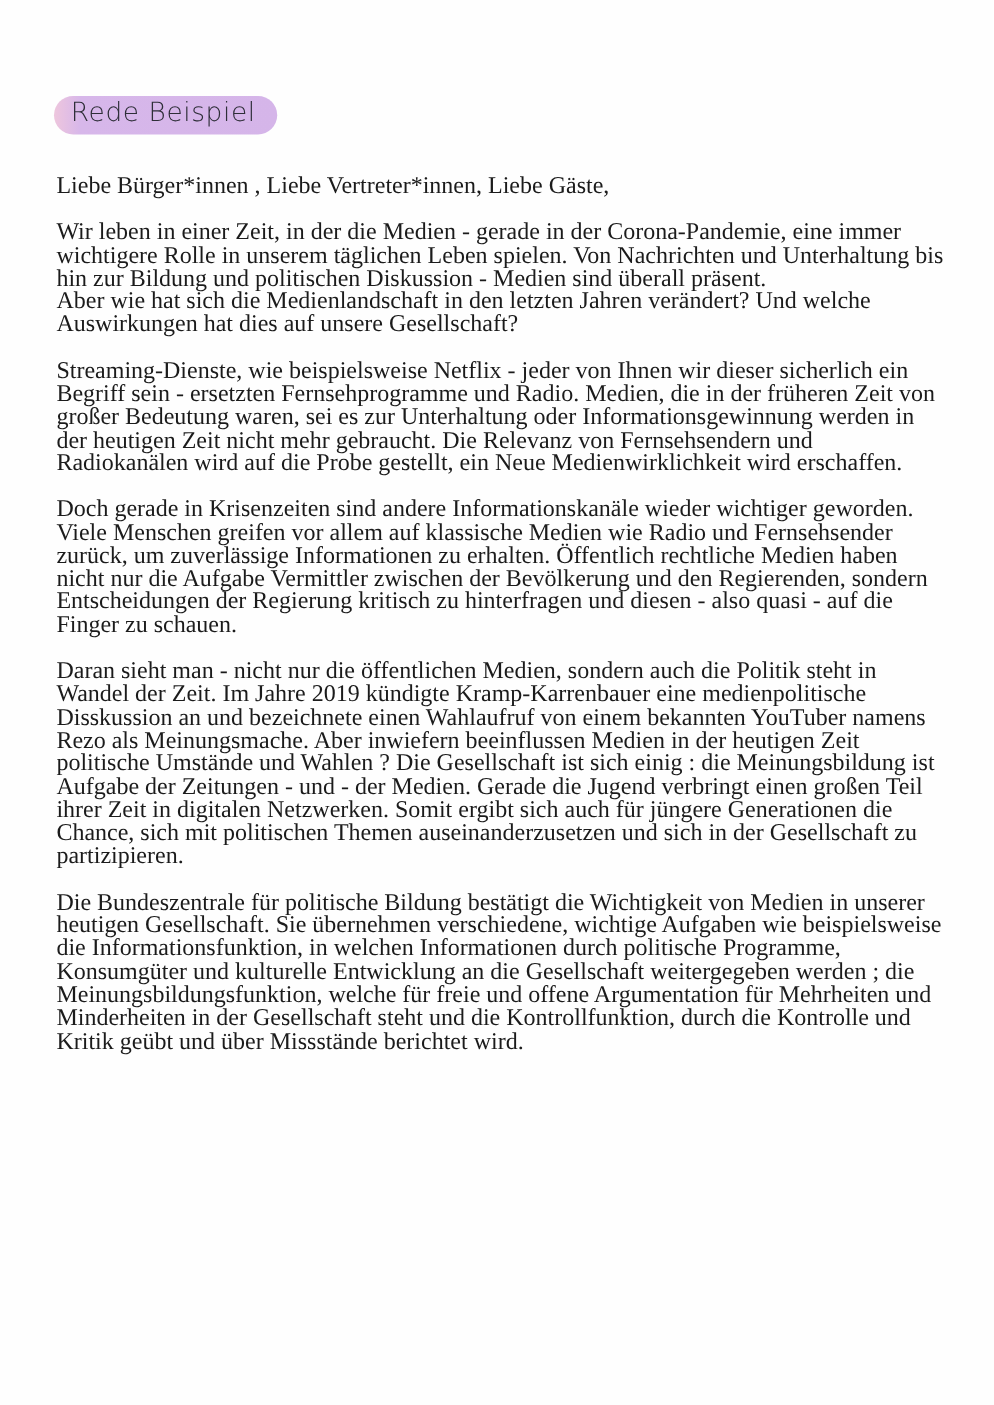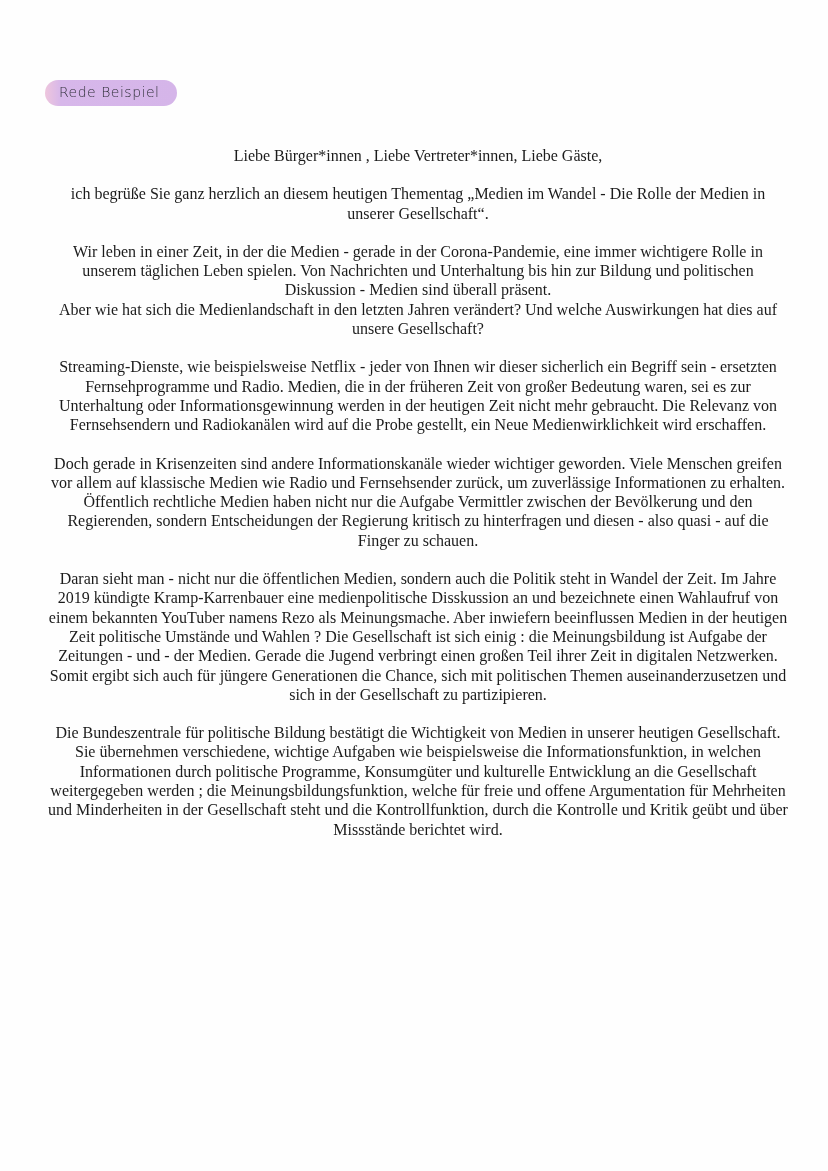--- a/index.html
+++ b/index.html
@@ -22,56 +22,55 @@
   }
   .title-pill {
     display: inline-block;
     background: linear-gradient(90deg, #eec6dd 0%, #d7b7ea 12%, #d5b5e9 100%);
     border-radius: 16px;
     padding: 3px 18px 5px 14px;
   }
   .title-text {
     font-family: "DejaVu Sans", "Liberation Sans", sans-serif;
     font-weight: 300;
-    font-size: 14px;
+    font-size: 22px;
     letter-spacing: 0.5px;
     color: #2e2e38;
     line-height: 1.1;
   }
   .body-text {
     position: absolute;
     left: 47px;
     top: 146px;
     width: 742px;
     color: #1b1b1b;
   }
   .para {
-    font-size: 16px;
+    font-size: 20px;
     line-height: 19.3px;
     margin: 0 0 19px 0;
     white-space: pre-line;
-    text-align: center;
+    text-align: left;
   }
   .para.extra-gap {
   }
 </style>
 </head>
 <body>
 
 <div class="page">
 
   <div class="title-wrap">
     <span class="title-pill">
       <span class="title-text">Rede Beispiel</span>
     </span>
   </div>
 
   <div class="body-text">
     <p class="para">Liebe Bürger*innen , Liebe Vertreter*innen, Liebe Gäste,</p>
-    <p class="para">ich begrüße Sie ganz herzlich an diesem heutigen Thementag „Medien im Wandel - Die Rolle der Medien in unserer Gesellschaft“.</p>
     <p class="para">Wir leben in einer Zeit, in der die Medien - gerade in der Corona-Pandemie, eine immer wichtigere Rolle in unserem täglichen Leben spielen. Von Nachrichten und Unterhaltung bis hin zur Bildung und politischen Diskussion - Medien sind überall präsent.
 Aber wie hat sich die Medienlandschaft in den letzten Jahren verändert? Und welche Auswirkungen hat dies auf unsere Gesellschaft?</p>
     <p class="para">Streaming-Dienste, wie beispielsweise Netflix - jeder von Ihnen wir dieser sicherlich ein Begriff sein - ersetzten Fernsehprogramme und Radio. Medien, die in der früheren Zeit von großer Bedeutung waren, sei es zur Unterhaltung oder Informationsgewinnung werden in der heutigen Zeit nicht mehr gebraucht. Die Relevanz von Fernsehsendern und Radiokanälen wird auf die Probe gestellt, ein Neue Medienwirklichkeit wird erschaffen.</p>
     <p class="para">Doch gerade in Krisenzeiten sind andere Informationskanäle wieder wichtiger geworden. Viele Menschen greifen vor allem auf klassische Medien wie Radio und Fernsehsender zurück, um zuverlässige Informationen zu erhalten. Öffentlich rechtliche Medien haben nicht nur die Aufgabe Vermittler zwischen der Bevölkerung und den Regierenden, sondern Entscheidungen der Regierung kritisch zu hinterfragen und diesen - also quasi - auf die Finger zu schauen.</p>
     <p class="para extra-gap">Daran sieht man - nicht nur die öffentlichen Medien, sondern auch die Politik steht in Wandel der Zeit. Im Jahre 2019 kündigte Kramp-Karrenbauer eine medienpolitische Disskussion an und bezeichnete einen Wahlaufruf von einem bekannten YouTuber namens Rezo als Meinungsmache. Aber inwiefern beeinflussen Medien in der heutigen Zeit politische Umstände und Wahlen ? Die Gesellschaft ist sich einig : die Meinungsbildung ist Aufgabe der Zeitungen - und - der Medien. Gerade die Jugend verbringt einen großen Teil ihrer Zeit in digitalen Netzwerken. Somit ergibt sich auch für jüngere Generationen die Chance, sich mit politischen Themen auseinanderzusetzen und sich in der Gesellschaft zu partizipieren.</p>
     <p class="para">Die Bundeszentrale für politische Bildung bestätigt die Wichtigkeit von Medien in unserer heutigen Gesellschaft. Sie übernehmen verschiedene, wichtige Aufgaben wie beispielsweise die Informationsfunktion, in welchen Informationen durch politische Programme, Konsumgüter und kulturelle Entwicklung an die Gesellschaft weitergegeben werden ; die Meinungsbildungsfunktion, welche für freie und offene Argumentation für Mehrheiten und Minderheiten in der Gesellschaft steht und die Kontrollfunktion, durch die Kontrolle und Kritik geübt und über Missstände berichtet wird.</p>
   </div>
 
 </div>
 

